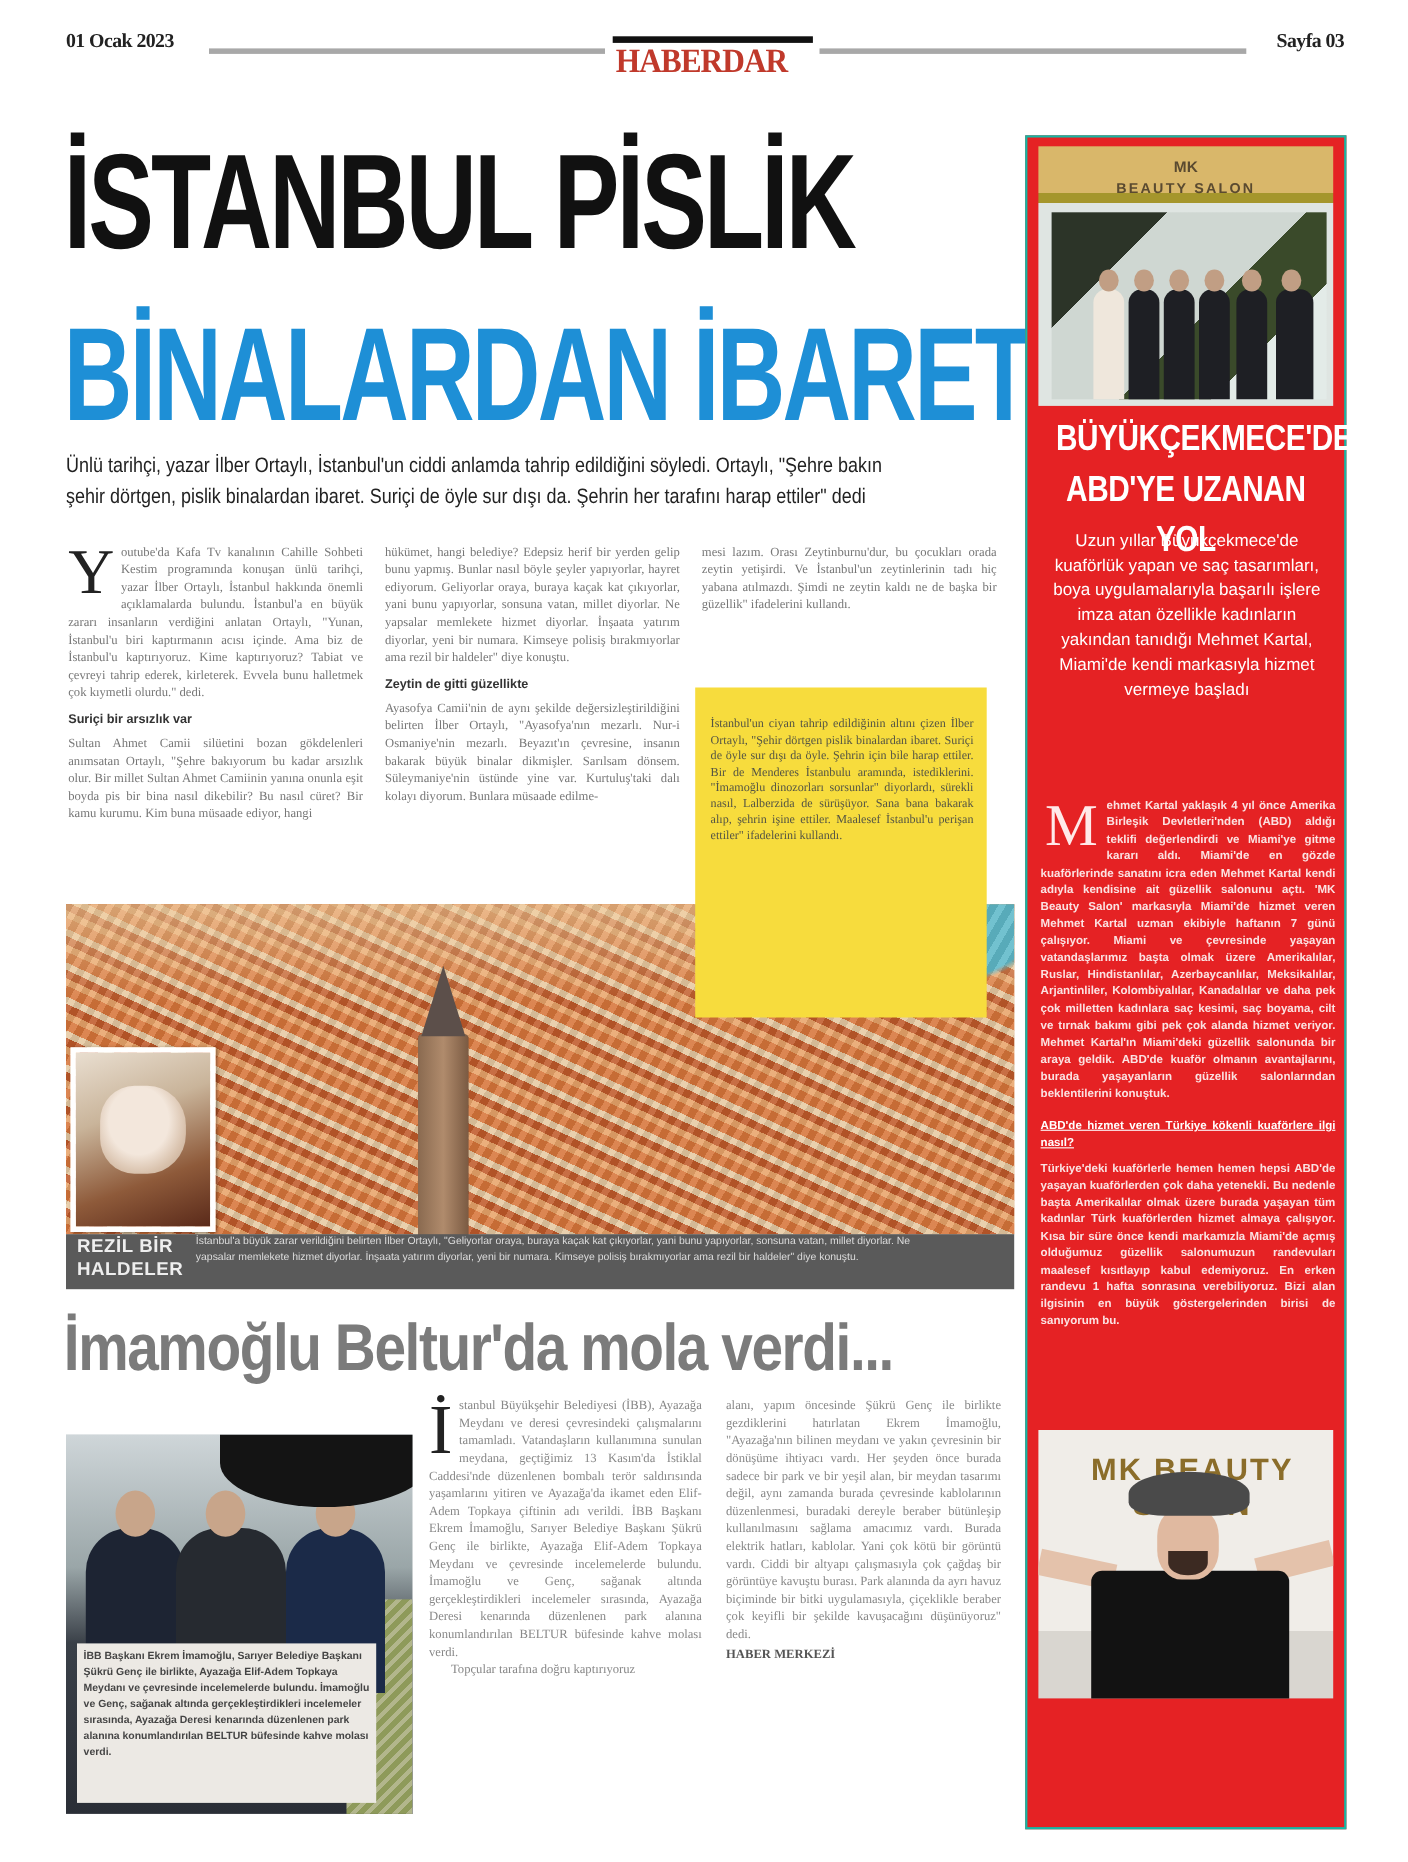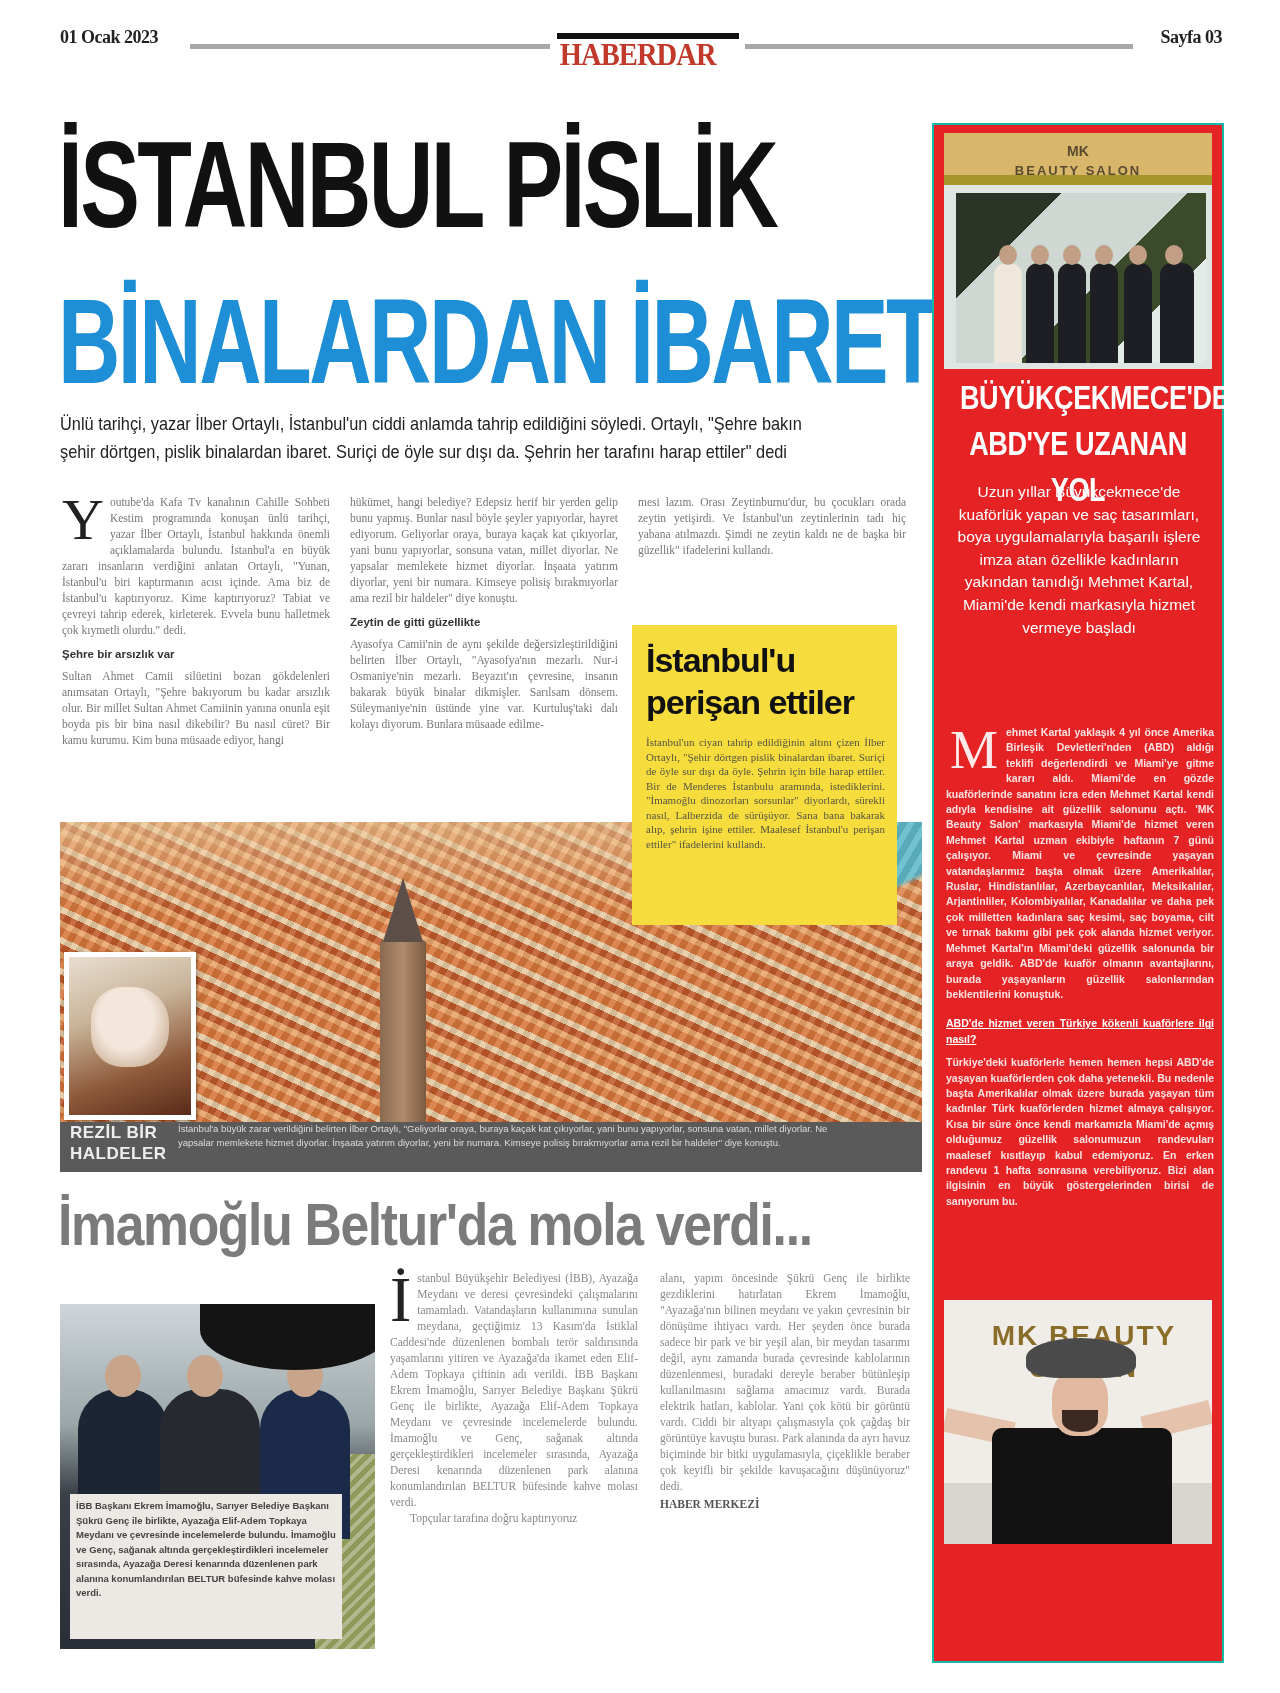--- a/index.html
+++ b/index.html
@@ -102,42 +102,41 @@
 <div class="abs h2">BİNALARDAN İBARET!</div>
 
 <div class="abs spot">
   <div>Ünlü tarihçi, yazar İlber Ortaylı, İstanbul'un ciddi anlamda tahrip edildiğini söyledi. Ortaylı, "Şehre bakın</div>
   <div>şehir dörtgen, pislik binalardan ibaret. Suriçi de öyle sur dışı da. Şehrin her tarafını harap ettiler" dedi</div>
 </div>
 
 <div class="abs col" style="left:62px;top:494px;width:268px;">
   <span class="dropcap">Y</span>
   <p>outube'da Kafa Tv kanalının Cahille Sohbeti Kestim programında konuşan ünlü tarihçi, yazar İlber Ortaylı, İstanbul hakkında önemli açıklamalarda bulundu. İstanbul'a en büyük zararı insanların verdiğini anlatan Ortaylı, "Yunan, İstanbul'u biri kaptırmanın acısı içinde. Ama biz de İstanbul'u kaptırıyoruz. Kime kaptırıyoruz? Tabiat ve çevreyi tahrip ederek, kirleterek. Evvela bunu halletmek çok kıymetli olurdu." dedi.</p>
-  <div class="sub">Şehre bir arsızlık var</div>
+  <div class="sub">Suriçi bir arsızlık var</div>
   <p>Sultan Ahmet Camii silüetini bozan gökdelenleri anımsatan Ortaylı, "Şehre bakıyorum bu kadar arsızlık olur. Bir millet Sultan Ahmet Camiinin yanına onunla eşit boyda pis bir bina nasıl dikebilir? Bu nasıl cüret? Bir kamu kurumu. Kim buna müsaade ediyor, hangi</p>
 </div>
 
 <div class="abs col" style="left:350px;top:494px;width:268px;">
   <p>hükümet, hangi belediye? Edepsiz herif bir yerden gelip bunu yapmış. Bunlar nasıl böyle şeyler yapıyorlar, hayret ediyorum. Geliyorlar oraya, buraya kaçak kat çıkıyorlar, yani bunu yapıyorlar, sonsuna vatan, millet diyorlar. Ne yapsalar memlekete hizmet diyorlar. İnşaata yatırım diyorlar, yeni bir numara. Kimseye polisiş bırakmıyorlar ama rezil bir haldeler" diye konuştu.</p>
   <div class="sub">Zeytin de gitti güzellikte</div>
   <p>Ayasofya Camii'nin de aynı şekilde değersizleştirildiğini belirten İlber Ortaylı, "Ayasofya'nın mezarlı. Nur-i Osmaniye'nin mezarlı. Beyazıt'ın çevresine, insanın bakarak büyük binalar dikmişler. Sarılsam dönsem. Süleymaniye'nin üstünde yine var. Kurtuluş'taki dalı kolayı diyorum. Bunlara müsaade edilme-</p>
 </div>
 
 <div class="abs col" style="left:638px;top:494px;width:268px;">
   <p>mesi lazım. Orası Zeytinburnu'dur, bu çocukları orada zeytin yetişirdi. Ve İstanbul'un zeytinlerinin tadı hiç yabana atılmazdı. Şimdi ne zeytin kaldı ne de başka bir güzellik" ifadelerini kullandı.</p>
 </div>
 
 <div class="abs city"></div>
 <div class="abs tower"></div>
 <div class="abs portrait">
     <div class="face"></div>
   </div>
 
 <div class="abs ybox">
-  <div class="yt">İstanbul'u perişan ettiler</div>
   <div class="yb">İstanbul'un ciyan tahrip edildiğinin altını çizen İlber Ortaylı, "Şehir dörtgen pislik binalardan ibaret. Suriçi de öyle sur dışı da öyle. Şehrin için bile harap ettiler. Bir de Menderes İstanbulu aramında, istediklerini. "İmamoğlu dinozorları sorsunlar" diyorlardı, sürekli nasıl, Lalberzida de sürüşüyor. Sana bana bakarak alıp, şehrin işine ettiler. Maalesef İstanbul'u perişan ettiler" ifadelerini kullandı.</div>
 </div>
 
 <div class="abs capbar">
   <div class="ct">REZİL BİR HALDELER</div>
   <div class="cb">İstanbul'a büyük zarar verildiğini belirten İlber Ortaylı, "Geliyorlar oraya, buraya kaçak kat çıkıyorlar, yani bunu yapıyorlar, sonsuna vatan, millet diyorlar. Ne yapsalar memlekete hizmet diyorlar. İnşaata yatırım diyorlar, yeni bir numara. Kimseye polisiş bırakmıyorlar ama rezil bir haldeler" diye konuştu.</div>
 </div>
 
 <div class="abs h3">İmamoğlu Beltur'da mola verdi...</div>
 

